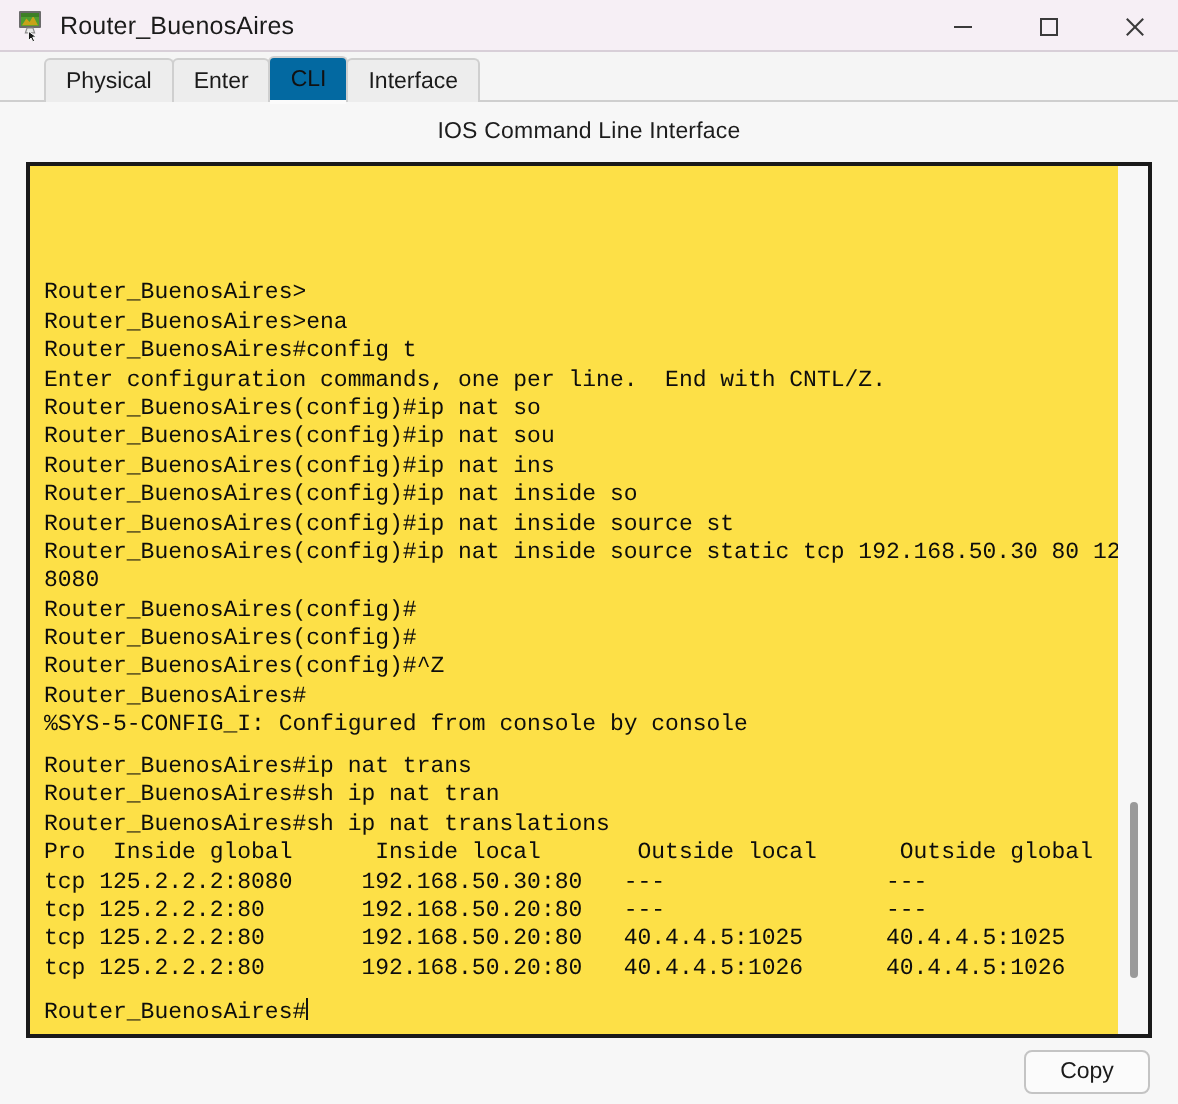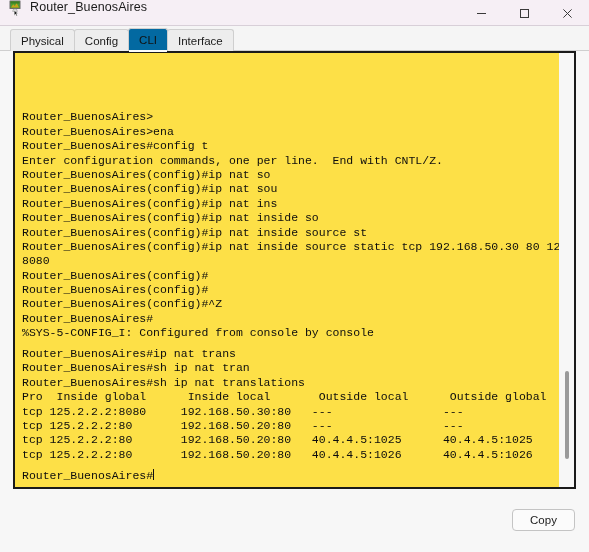--- a/index.html
+++ b/index.html
@@ -20,20 +20,21 @@
     display: flex;
     flex-direction: column;
   }
 
   
   #titlebar {
     height: 26px;
     min-height: 26px;
     background: #f6eff5;
     display: flex;
+    align-items: center;
     border-bottom: 1px solid #d8cfd8;
     position: relative;
   }
   #app-icon {
     width: 17px; height: 16px;
     margin-left: 6px; margin-right: 7px;
     position: relative;
     flex: 0 0 auto;
   }
   #title-text {
@@ -55,21 +56,21 @@
   }
   .win-btn svg { display: block; }
 
   
   #tabstrip {
     height: 25px;
     min-height: 25px;
     background: #f5f5f5;
     display: flex;
     align-items: flex-end;
-    padding-left: 10px;
+    padding-left: 22px;
     position: relative;
     border-bottom: 1px solid #cfcfcf;
   }
   .tab {
     height: 22px;
     padding: 0 10px;
     display: flex;
     align-items: center;
     justify-content: center;
     font-size: 11.5px;
@@ -236,32 +237,33 @@
         </svg>
       </div>
     </div>
   </div>
 
   <div id="tabstrip">
     <div class="tab">
       <span>Physical</span>
     </div>
     <div class="tab">
-      <span>Config</span>
+      <span>Enter</span>
     </div>
     <div class="tab active">
       <span>CLI</span>
     </div>
     <div class="tab">
       <span>Interface</span>
     </div>
   </div>
 
   <div id="panel">
 
+    <div id="cli-heading">IOS Command Line Interface</div>
 
     <div id="terminal-wrap">
       <div id="terminal"><div class="line blank"></div><div class="line blank"></div><div class="line blank"></div><div class="line blank"></div><div class="line blank"></div><div class="line blank"></div><div class="line blank"></div><div class="line blank"></div><div class="line">Router_BuenosAires&gt;</div><div class="line">Router_BuenosAires&gt;ena</div><div class="line">Router_BuenosAires#config t</div><div class="line">Enter configuration commands, one per line.  End with CNTL/Z.</div><div class="line">Router_BuenosAires(config)#ip nat so</div><div class="line">Router_BuenosAires(config)#ip nat sou</div><div class="line">Router_BuenosAires(config)#ip nat ins</div><div class="line">Router_BuenosAires(config)#ip nat inside so</div><div class="line">Router_BuenosAires(config)#ip nat inside source st</div><div class="line">Router_BuenosAires(config)#ip nat inside source static tcp 192.168.50.30 80 125.2.2.2</div><div class="line">8080</div><div class="line">Router_BuenosAires(config)#</div><div class="line">Router_BuenosAires(config)#</div><div class="line">Router_BuenosAires(config)#^Z</div><div class="line">Router_BuenosAires#</div><div class="line">%SYS-5-CONFIG_I: Configured from console by console</div><div class="line blank"></div><div class="line">Router_BuenosAires#ip nat trans</div><div class="line">Router_BuenosAires#sh ip nat tran</div><div class="line">Router_BuenosAires#sh ip nat translations</div><div class="line">Pro  Inside global      Inside local       Outside local      Outside global</div><div class="line">tcp 125.2.2.2:8080     192.168.50.30:80   ---                ---</div><div class="line">tcp 125.2.2.2:80       192.168.50.20:80   ---                ---</div><div class="line">tcp 125.2.2.2:80       192.168.50.20:80   40.4.4.5:1025      40.4.4.5:1025</div><div class="line">tcp 125.2.2.2:80       192.168.50.20:80   40.4.4.5:1026      40.4.4.5:1026</div><div class="line blank"></div><div class="line"><span>Router_BuenosAires#</span><span id="cursor"></span></div></div>
       <div id="term-scroll">
         <div id="term-thumb" style="top: 318px;"></div>
       </div>
     </div>
 
     <div id="footer">
       <button class="btn">Copy</button>

